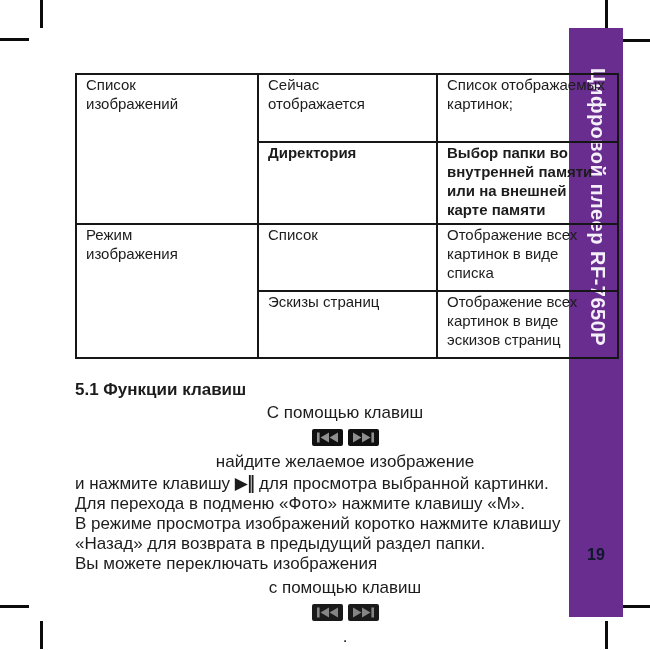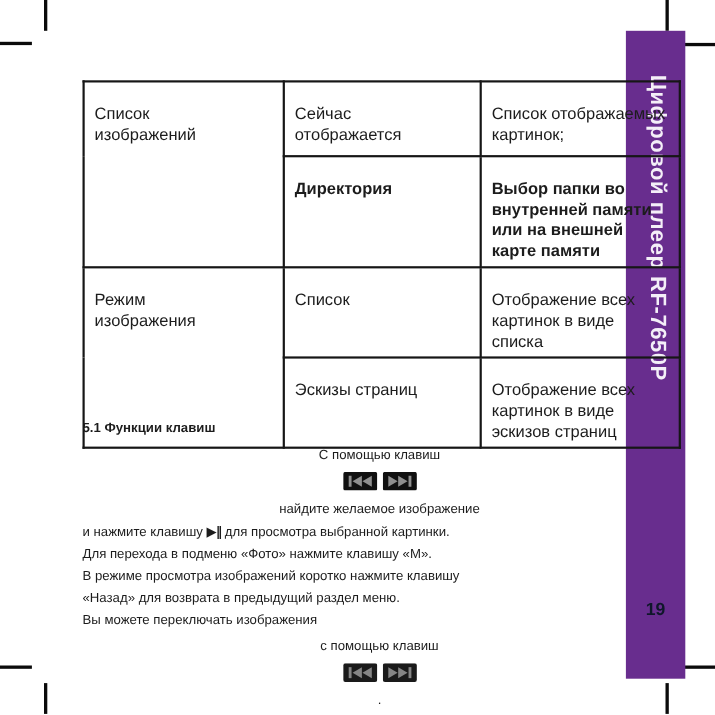--- a/index.html
+++ b/index.html
@@ -38,28 +38,28 @@
   }
 
   
   .spec-table{
     position:absolute;left:75px;top:73px;width:485px;
     border-collapse:collapse;table-layout:fixed;
     font-size:15px;line-height:19px;
   }
   .spec-table td{
     border:2px solid #161616;vertical-align:top;
-    padding:19px 8px 4px 9px;
+    padding:0 8px 4px 9px;
   }
   .col1{width:163px;} .col2{width:160px;} .col3{width:162px;}
   td .wrap-narrow{display:inline-block;max-width:118px;}
   tr.r1{height:68px;} tr.r2{height:80px;font-weight:bold;} tr.r3{height:67px;} tr.r4{height:67px;}
 
   
-  .section{position:absolute;left:75px;top:380px;width:540px;font-size:12px;}
+  .section{position:absolute;left:75px;top:380px;width:540px;font-size:17px;}
   .section-heading{font-weight:bold;margin-bottom:3px;line-height:19px;}
   .tline{line-height:20px;white-space:nowrap;}
   .tline.with-icons{display:flex;align-items:center;gap:5px;line-height:22px;flex-direction:column;}
   .tline.last{margin-top:3px;}
   .key-icon{display:inline-block;vertical-align:middle;}
   .key-icon svg{display:block;}
   .play-pause{font-family:"DejaVu Sans",sans-serif;font-weight:bold;letter-spacing:-1px;}
   .icon-gap{display:inline-flex;gap:5px;align-items:center;margin:0 2px;}
 </style>
 </head>
@@ -148,21 +148,21 @@
   </div>
 
   <div class="tline">
     <span>и нажмите клавишу</span>
     <span class="play-pause">▶‖</span>
     <span>для просмотра выбранной картинки.</span>
   </div>
 
   <div class="tline">Для перехода в подменю «Фото» нажмите клавишу «М».</div>
   <div class="tline">В режиме просмотра изображений коротко нажмите клавишу</div>
-  <div class="tline">«Назад» для возврата в предыдущий раздел меню.</div>
+  <div class="tline">«Назад» для возврата в предыдущий раздел папки.</div>
   <div class="tline">Вы можете переключать изображения</div>
 
   <div class="tline with-icons last">
     <span>с помощью клавиш</span>
     <span class="icon-gap">
       <span class="key-icon">
         <svg width="31" height="17" viewBox="0 0 31 17">
           <rect x="0" y="0" width="31" height="17" rx="2" fill="#1a1a1a"></rect>
           <rect x="5" y="3.5" width="2.6" height="10" fill="#858585"></rect>
           <polygon points="17,3.5 17,13.5 8.5,8.5" fill="#858585"></polygon>

